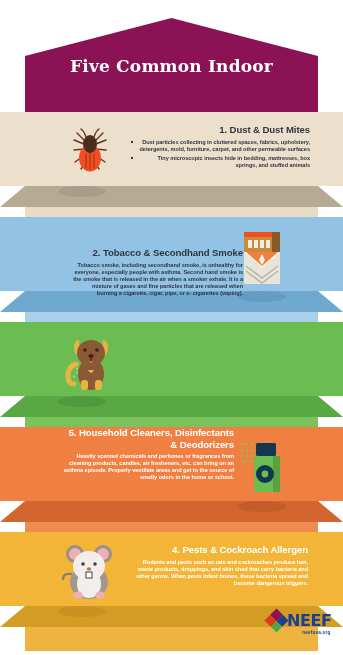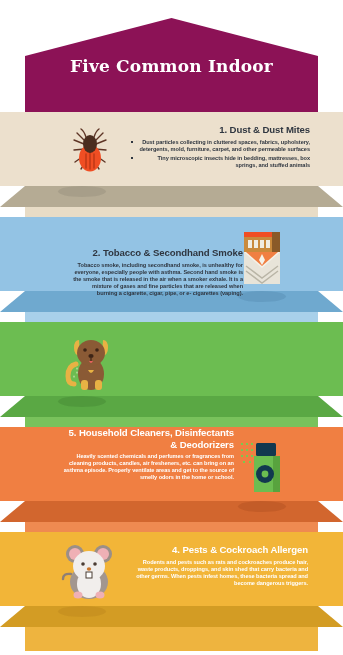--- a/index.html
+++ b/index.html
@@ -339,15 +339,25 @@
         <ellipse cx="20" cy="55" rx="4.5" ry="3.5" fill="#efb0b5"></ellipse>
         <ellipse cx="42" cy="55" rx="4.5" ry="3.5" fill="#efb0b5"></ellipse>
       </svg>
     </div>
 
     <div class="shelf-body" style="left:128px;width:180px;padding-top:12px;box-sizing:border-box;">
       <div class="s-title" style="color:#ffffff;">4. Pests &amp; Cockroach Allergen</div>
       <p class="s-text" style="color:#ffffff;">Rodents and pests such as rats and cockroaches produce hair, waste products, droppings, and skin shed that carry bacteria and other germs. When pests infest homes, these bacteria spread and become dangerous triggers.</p>
     </div>
 
+    <div class="neef-logo" style="left:268px;top:80px;">
+      <div class="neef-diamond">
+        <i class="q1"></i>
+          <i class="q2"></i>
+          <i class="q3"></i>
+          <i class="q4"></i>
+      </div>
+      <span class="neef-word">NEEF</span>
+      <span class="neef-url">neefusa.org</span>
+    </div>
   </div>
 
 </div>
 
 </body></html>

